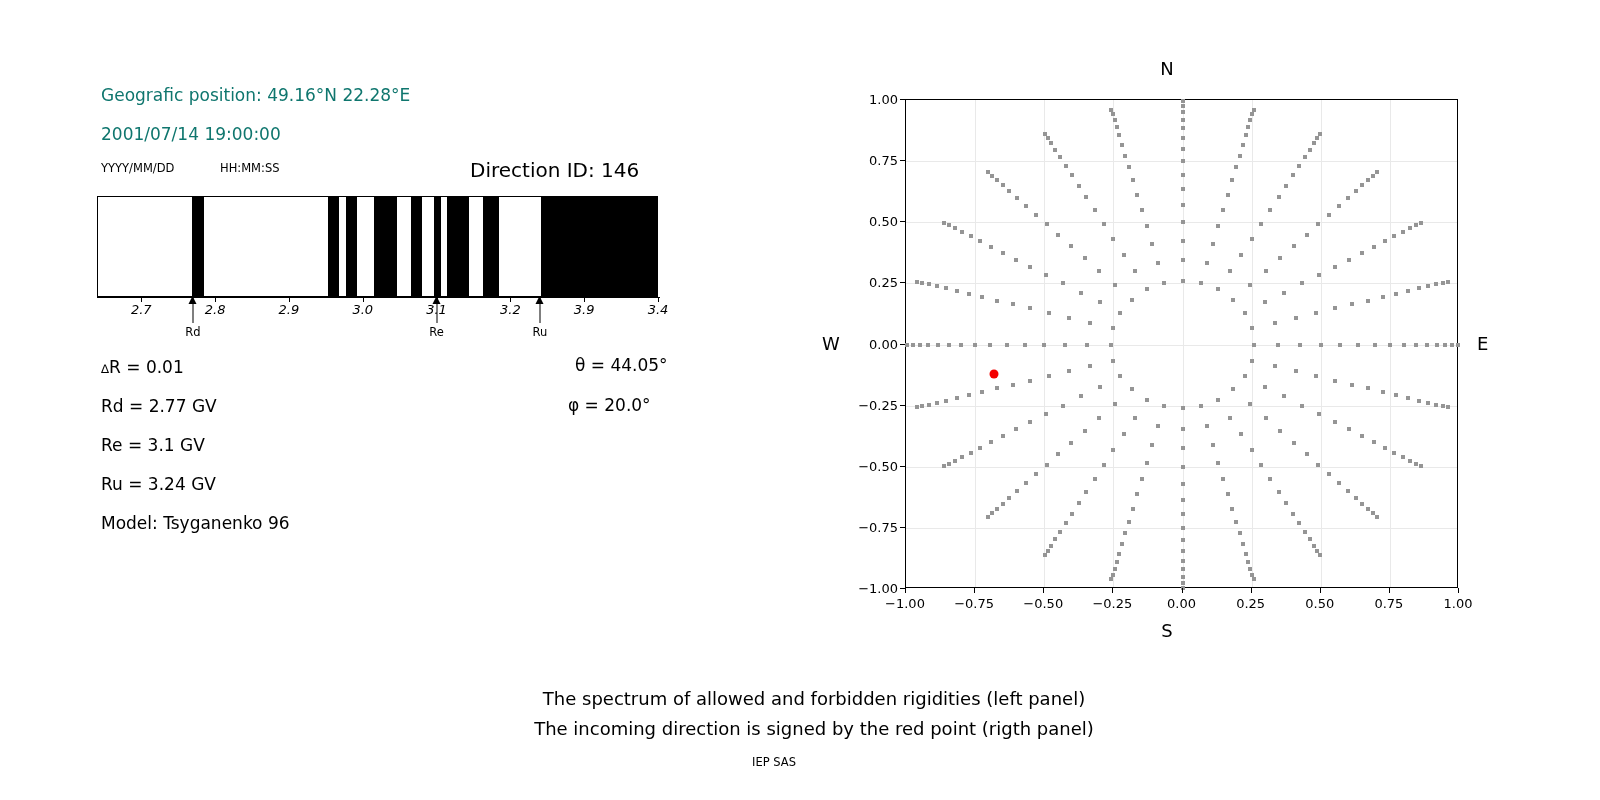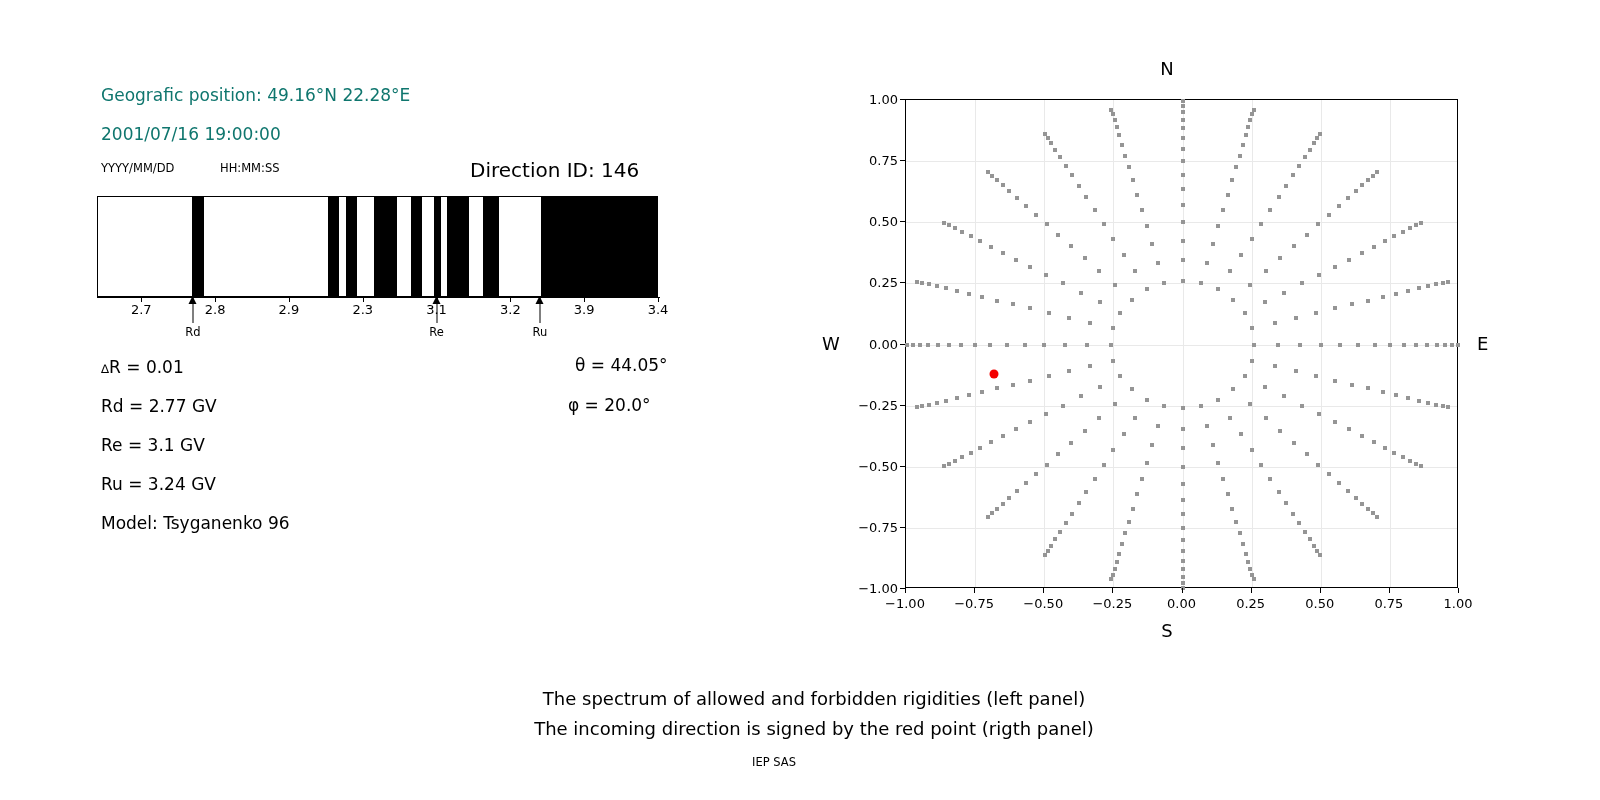--- a/index.html
+++ b/index.html
@@ -81,20 +81,21 @@
     top: 297px;
     width: 1px; height: 5px;
     background: #000000;
   }
   .axis-label {
     position: absolute;
     top: 302px;
     font-size: 13px;
     transform: translateX(-50%);
     white-space: nowrap;
+    font-style: italic;
   }
   
   .marker-arrow {
     position: absolute;
     top: 297px;
     width: 1px; height: 26px;
     background: #000000;
     transform: translateX(-50%);
   }
   .marker-arrow::before {
@@ -209,21 +210,21 @@
     font-size: 11.5px;
   }
 </style>
 </head>
 <body>
 
 <div id="left-panel">
 
   <div class="info-line" id="geo-position">Geografic position: 49.16°N 22.28°E</div>
 
-  <div class="info-line" id="datetime">2001/07/16 19:00:00</div>
+  <div class="info-line" id="datetime">2001/07/14 19:00:00</div>
 
   <div id="fmt-date">YYYY/MM/DD</div>
 
   <div id="fmt-time">HH:MM:SS</div>
 
   <div id="direction-id">Direction ID: 146</div>
 
   <div id="spectrum-wrap">
     <div id="spectrum-bar">
         <div class="band" style="left: 94.4842px; width: 11.0724px;"></div>
@@ -239,21 +240,21 @@
   </div>
   <div id="spectrum-axis"></div>
   <div id="spectrum-axis-ticks">
       <div class="axis-tick" style="left: 141.289px;"></div>
       <div class="axis-label" style="left: 141.289px;">2.7</div>
       <div class="axis-tick" style="left: 215.105px;"></div>
       <div class="axis-label" style="left: 215.105px;">2.8</div>
       <div class="axis-tick" style="left: 288.921px;"></div>
       <div class="axis-label" style="left: 288.921px;">2.9</div>
       <div class="axis-tick" style="left: 362.737px;"></div>
-      <div class="axis-label" style="left: 362.737px;">2.3</div>
+      <div class="axis-label" style="left: 362.737px;">3.0</div>
       <div class="axis-tick" style="left: 436.553px;"></div>
       <div class="axis-label" style="left: 436.553px;">3.1</div>
       <div class="axis-tick" style="left: 510.368px;"></div>
       <div class="axis-label" style="left: 510.368px;">3.2</div>
       <div class="axis-tick" style="left: 584.184px;"></div>
       <div class="axis-label" style="left: 584.184px;">3.9</div>
       <div class="axis-tick" style="left: 658px;"></div>
       <div class="axis-label" style="left: 658px;">3.4</div>
     </div>
   <div id="spectrum-markers">

